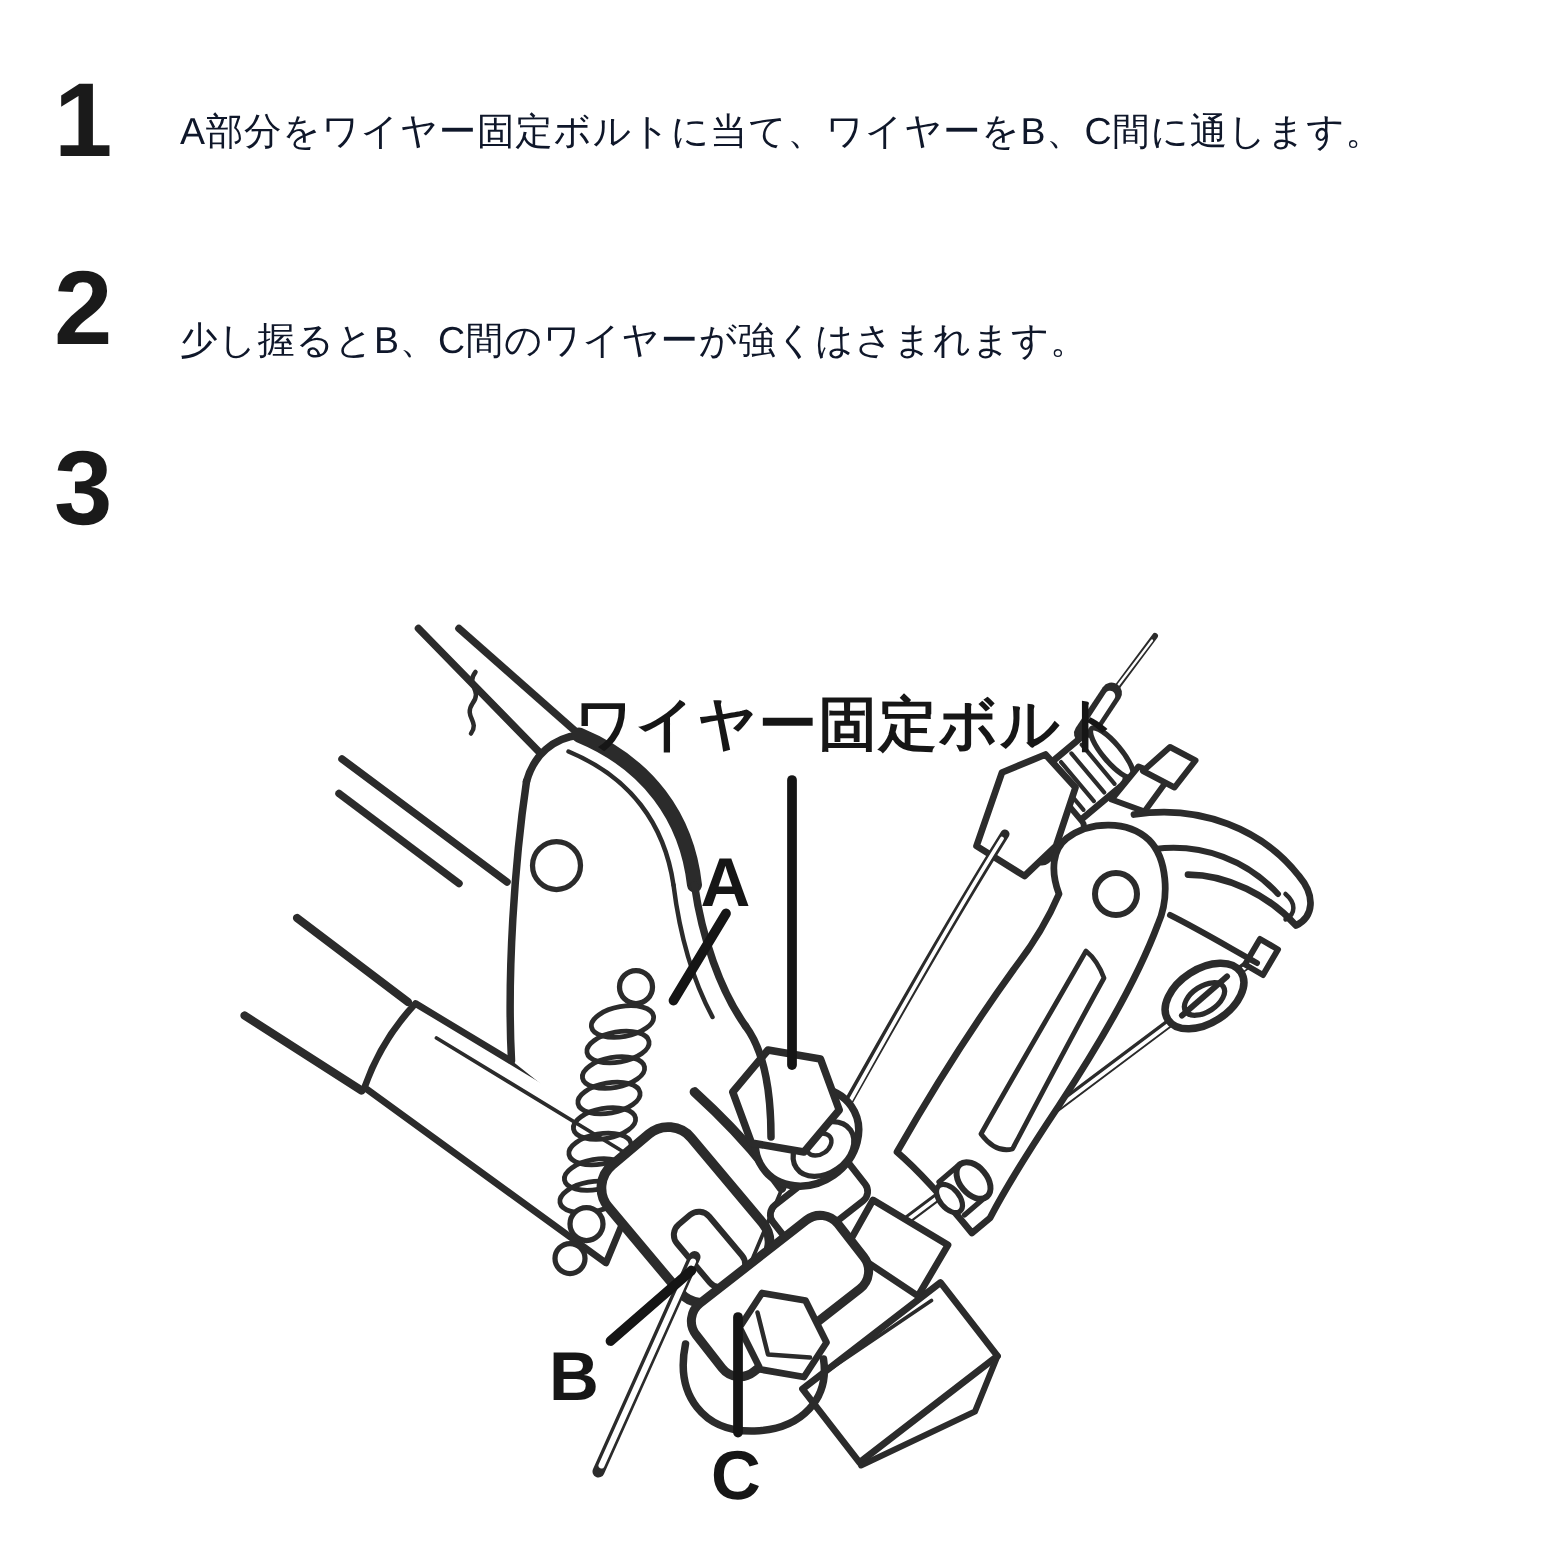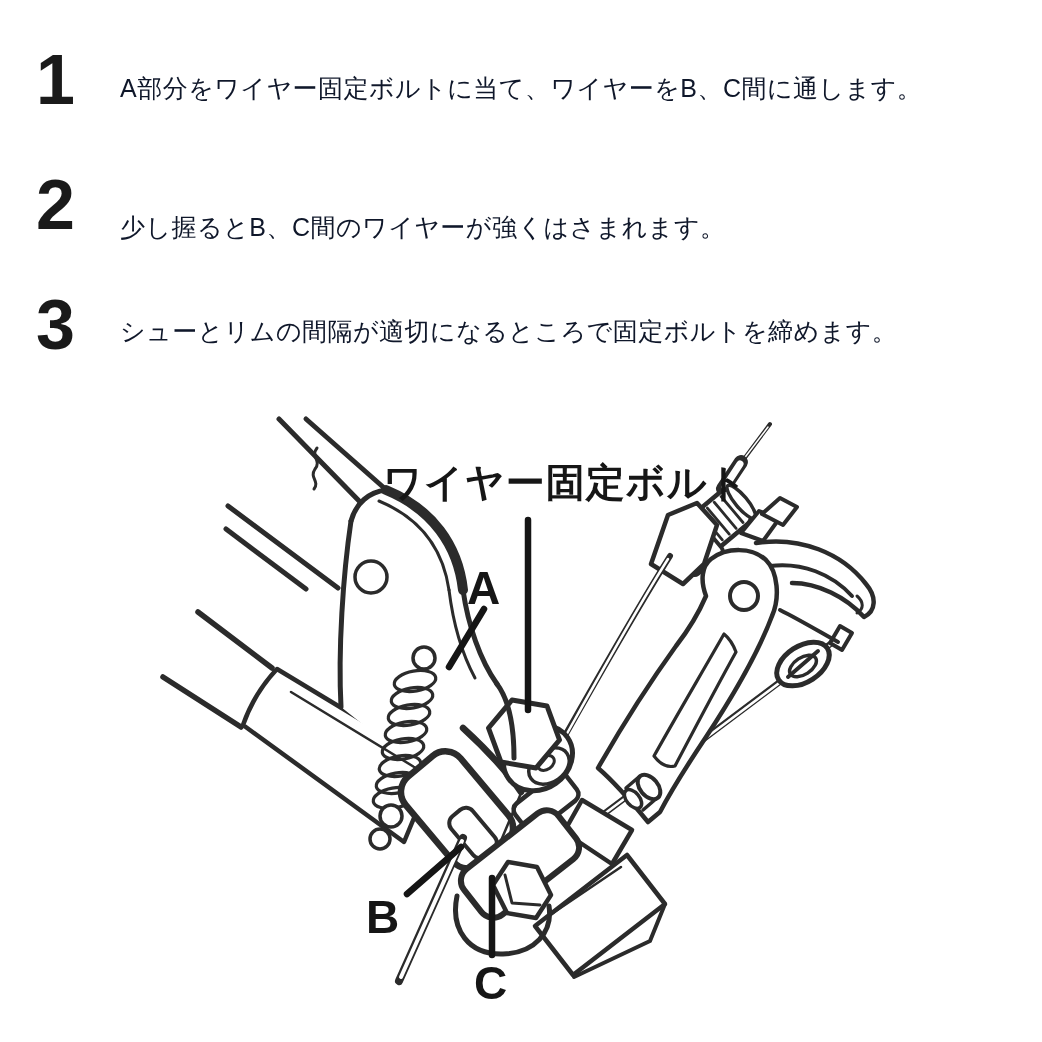--- a/index.html
+++ b/index.html
@@ -45,21 +45,20 @@
   <div class="step row2">
     <div class="step-num">2</div>
     <div class="step-lines">
       <div>少し握るとB、C間のワイヤーが強くはさまれます。</div>
     </div>
   </div>
 
   <div class="step row3">
     <div class="step-num">3</div>
     <div class="step-lines">
-      <div>シューとリムの間隔が適切になるところで固定ボルトを締めます。</div>
     </div>
   </div>
 
   <div class="figure">
     <svg width="1042" height="1042" viewBox="0 0 1042 1042" fill="none" stroke="#2b2b2b" stroke-linecap="round" stroke-linejoin="round">
 
       <g>
         <path d="M279,419 L366,508" stroke-width="5"></path>
         <path d="M306,419 L391,494" stroke-width="5"></path>
         <path d="M317,448 c-7,9 5,12 -2,21 c-6,9 5,12 -1,20" stroke-width="3"></path>

